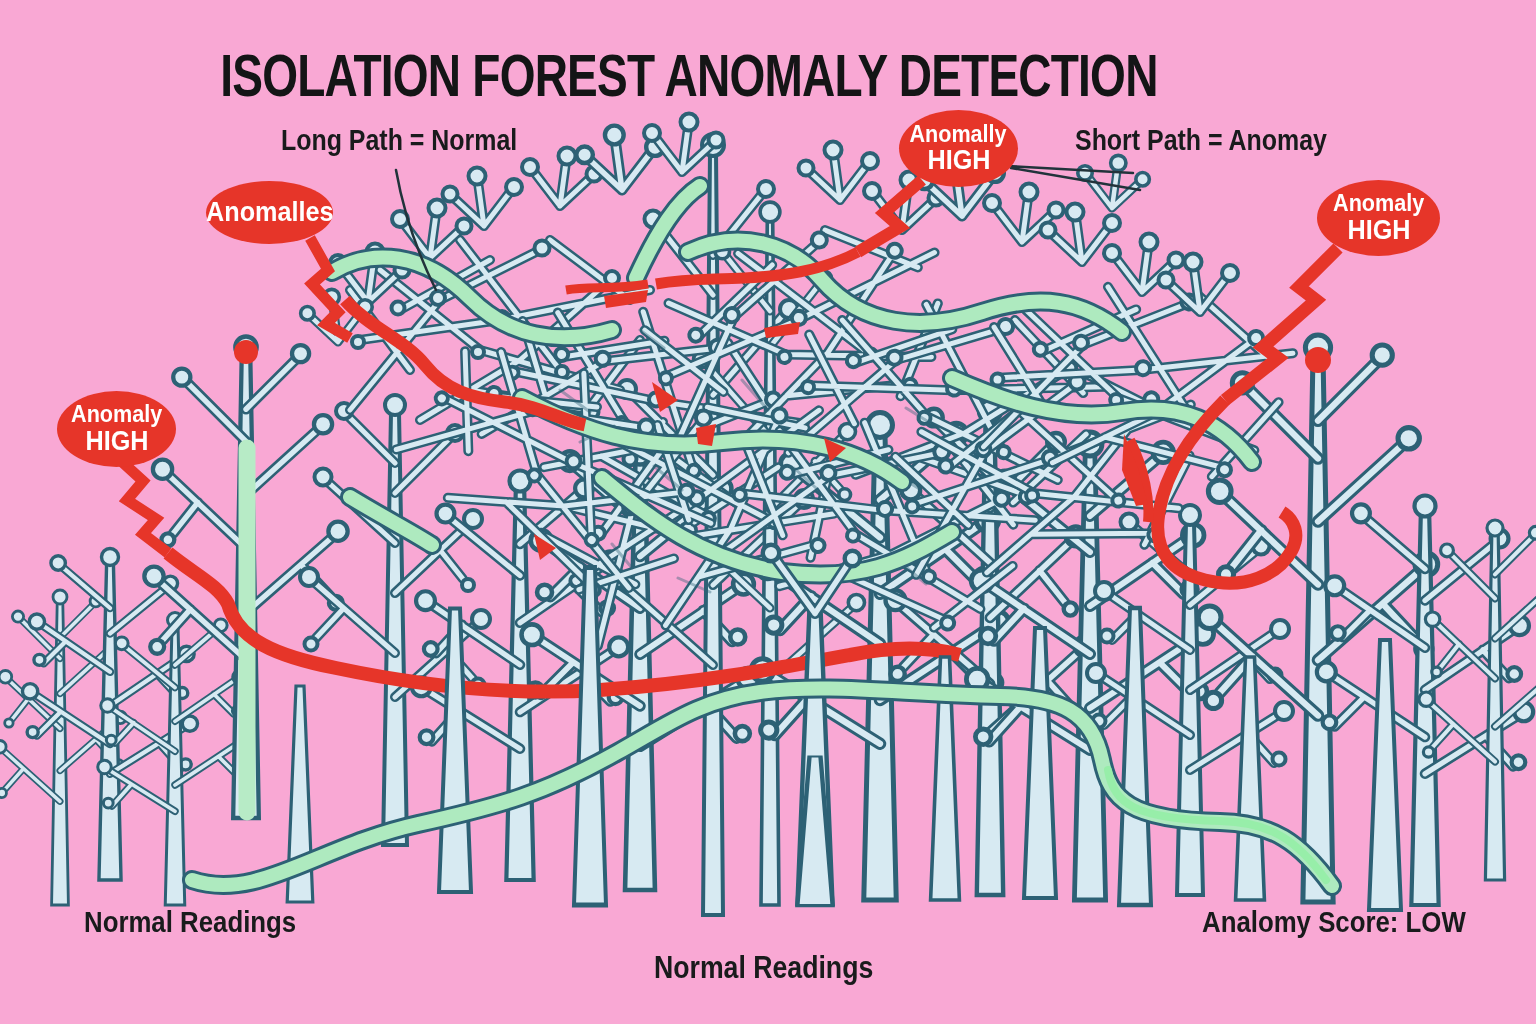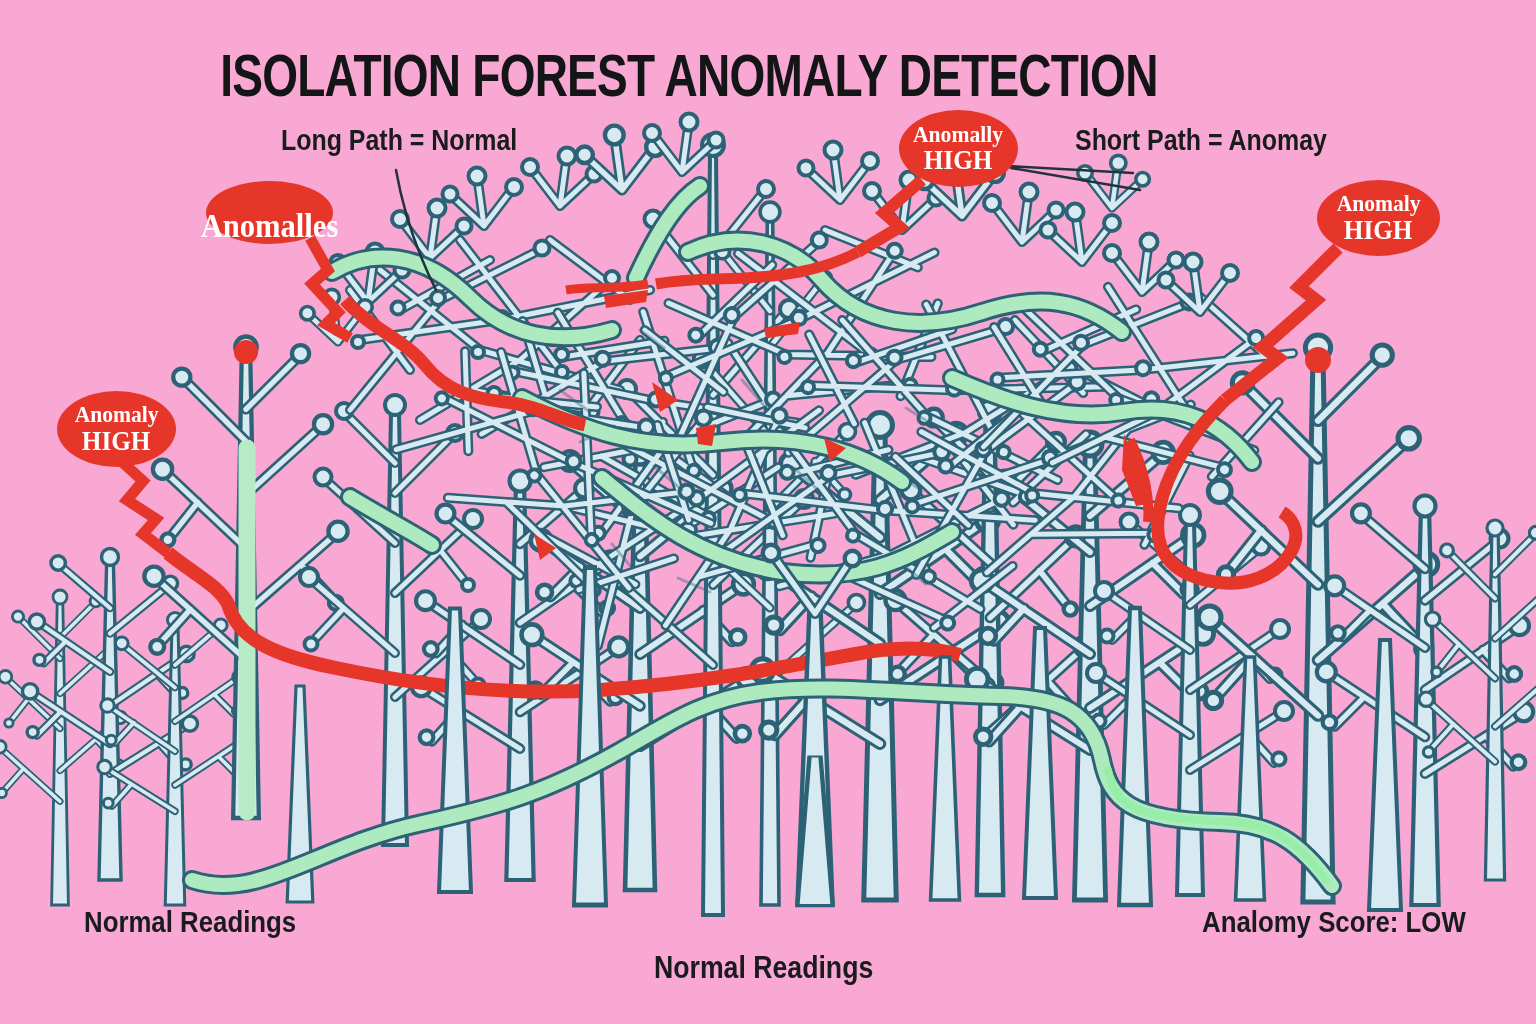--- a/index.html
+++ b/index.html
@@ -22,21 +22,21 @@
   .red-f{fill:#e63529;stroke:none}
   .pointer{stroke:#22333b;stroke-width:2.5;fill:none;stroke-linecap:round}
   
   .lbl{position:absolute;color:#191b1c;font-weight:700;white-space:nowrap;}
   .cond{transform:scaleX(.86);transform-origin:left center;}
   #title{position:absolute;top:42px;left:0;width:1490px;text-align:center;
          font-size:59px;font-weight:800;color:#141516;letter-spacing:-1px;
          transform:scaleX(.78);transform-origin:490px center;white-space:nowrap;}
   .bubble{position:absolute;background:#e63529;border-radius:50%;display:flex;
           flex-direction:column;align-items:center;justify-content:center;
-          color:#fff;font-weight:700;line-height:1.02;text-align:center;font-family:Liberation Serif, serif;}
+          color:#fff;font-weight:700;line-height:1.02;text-align:center;}
   .bubble .l1{transform:scaleX(.9)}
   .bubble .l2{transform:scaleX(.9)}
 </style>
 </head>
 <body>
 
 <div id="stage">
 
 <svg id="scene" width="1536" height="1024" viewBox="0 0 1536 1024">
   <defs>
@@ -270,21 +270,21 @@
 <div class="lbl cond" style="left:281px;top:124px;font-size:29px;">Long Path = Normal</div>
 
 <div class="lbl cond" style="left:1075px;top:124px;font-size:29px;">Short Path = Anomay</div>
 
 <div class="lbl cond" style="left:84px;top:905px;font-size:30px;">Normal Readings</div>
 
 <div class="lbl cond" style="left:1202px;top:905px;font-size:30px;">Analomy Score: LOW</div>
 
 <div class="lbl cond" style="left:654px;top:950px;font-size:31px;">Normal Readings</div>
 
-<div class="bubble" style="left:206px;top:181px;width:127px;height:63px;font-size:34px;justify-content:flex-end;">
+<div class="bubble" style="left:206px;top:181px;width:127px;height:63px;font-size:28px;">
   <span class="l1">Anomalles</span>
 </div>
 
 <div class="bubble" style="left:899px;top:110px;width:119px;height:77px;font-size:24px;">
   <span class="l1">Anomally</span>
   <span class="l2" style="font-size:28px;">HIGH</span>
 </div>
 
 <div class="bubble" style="left:1317px;top:180px;width:123px;height:76px;font-size:24px;">
   <span class="l1">Anomaly</span>

